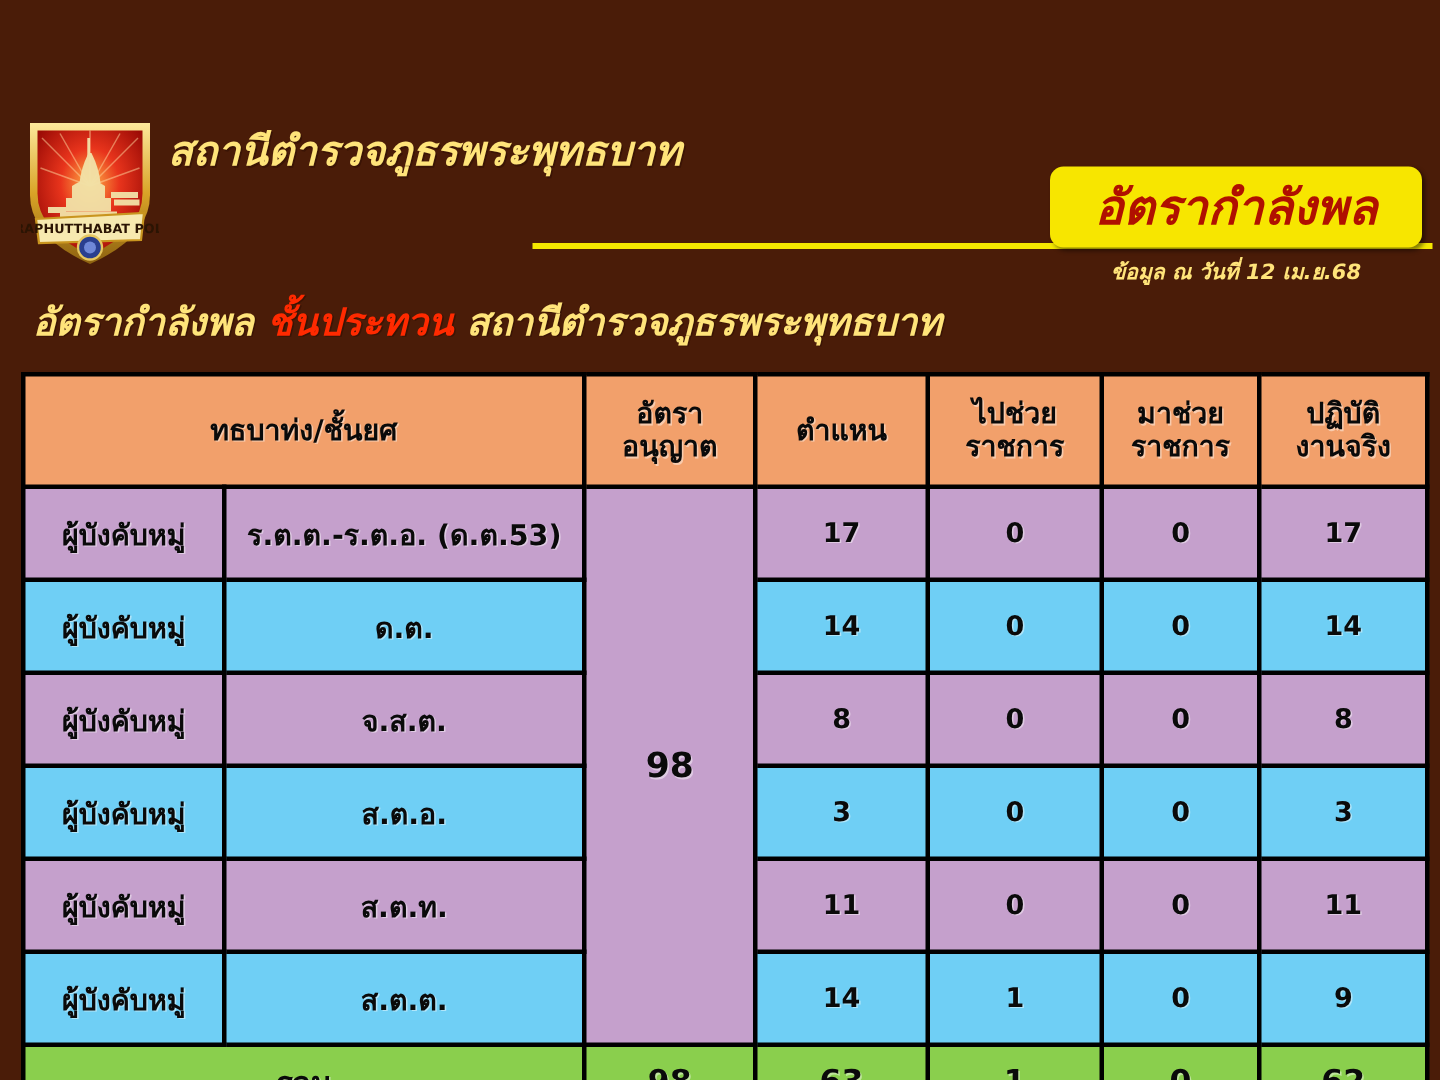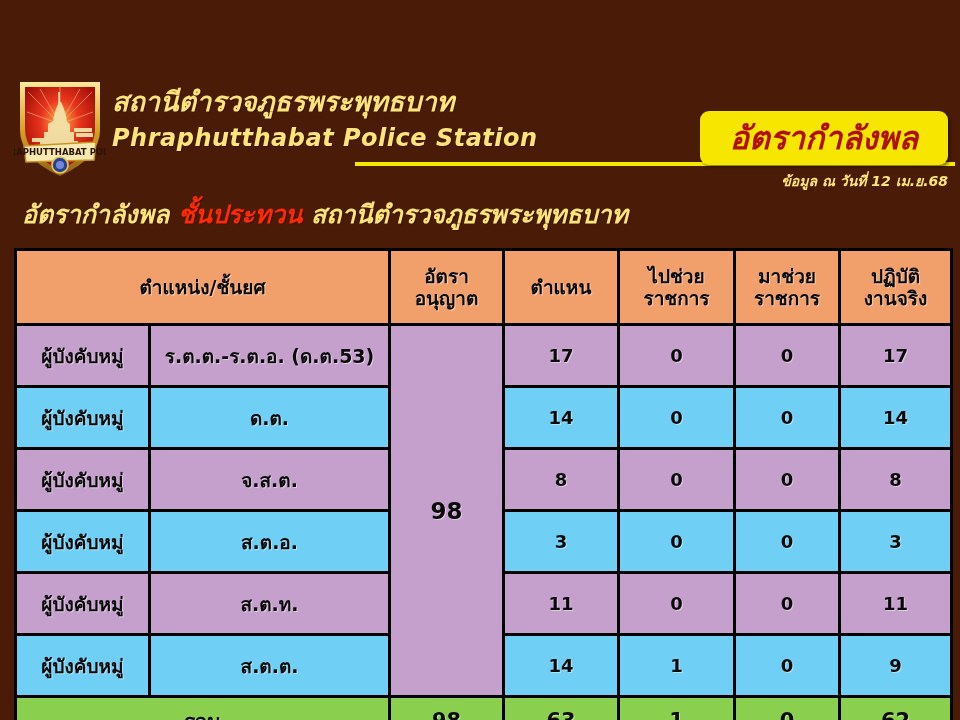--- a/index.html
+++ b/index.html
@@ -87,21 +87,21 @@
     font-style: italic;
     color: #b01000;
     line-height: 1;
     white-space: nowrap;
   }
   #title-date {
     position: absolute;
     left: 700px;
     top: 170px;
     width: 248px;
-    text-align: right;
+    text-align: center;
     font-size: 14px;
     font-weight: bold;
     font-style: italic;
     color: #ffe47a;
     white-space: nowrap;
     z-index: 3;
   }
 
   #subtitle-row {
     position: absolute;
@@ -227,21 +227,20 @@
         <path d="M10 74 L82 70 L80 88 L12 90 Z" fill="#f7e9b0" stroke="#c9951f" stroke-width="1.5"></path>
         <text x="46" y="83" font-size="8.5" font-weight="bold" text-anchor="middle" fill="#2b1403" font-family="'DejaVu Sans',sans-serif">PHRAPHUTTHABAT POLICE</text>
       </g>
       <circle cx="46" cy="93" r="8" fill="#2a3f8f" stroke="#e6c760" stroke-width="1.6"></circle>
       <circle cx="46" cy="93" r="4" fill="#6f88d8"></circle>
     </svg>
   </div>
 
   <div id="station-names">
     <div id="station-name-thai">สถานีตำรวจภูธรพระพุทธบาท</div>
-    <div id="station-name-eng">Phraphutthabat Police Station</div>
   </div>
 
   <div id="header-rule"></div>
 
   <div id="title-plate">
     <span id="title-plate-text">อัตรากำลังพล</span>
   </div>
 
   <div id="title-date">ข้อมูล ณ วันที่ 12 เม.ย.68</div>
 </div>
@@ -256,21 +255,21 @@
       <col class="c-title">
       <col class="c-quota">
     <col class="c-count">
       <col class="c-out">
       <col class="c-in">
       <col class="c-actual">
   </colgroup>
   <thead>
     <tr>
       <th colspan="2">
-        <span class="hdr-line">ตำแหน่ง/ชั้นยศ</span>
+        <span class="hdr-line">ทธบาท่ง/ชั้นยศ</span>
       </th>
       <th>
         <span class="hdr-line">อัตรา</span>
         <span class="hdr-line">อนุญาต</span>
       </th>
       <th>
         <span class="hdr-line">ตำแหน</span>
       </th>
       <th>
         <span class="hdr-line">ไปช่วย</span>

